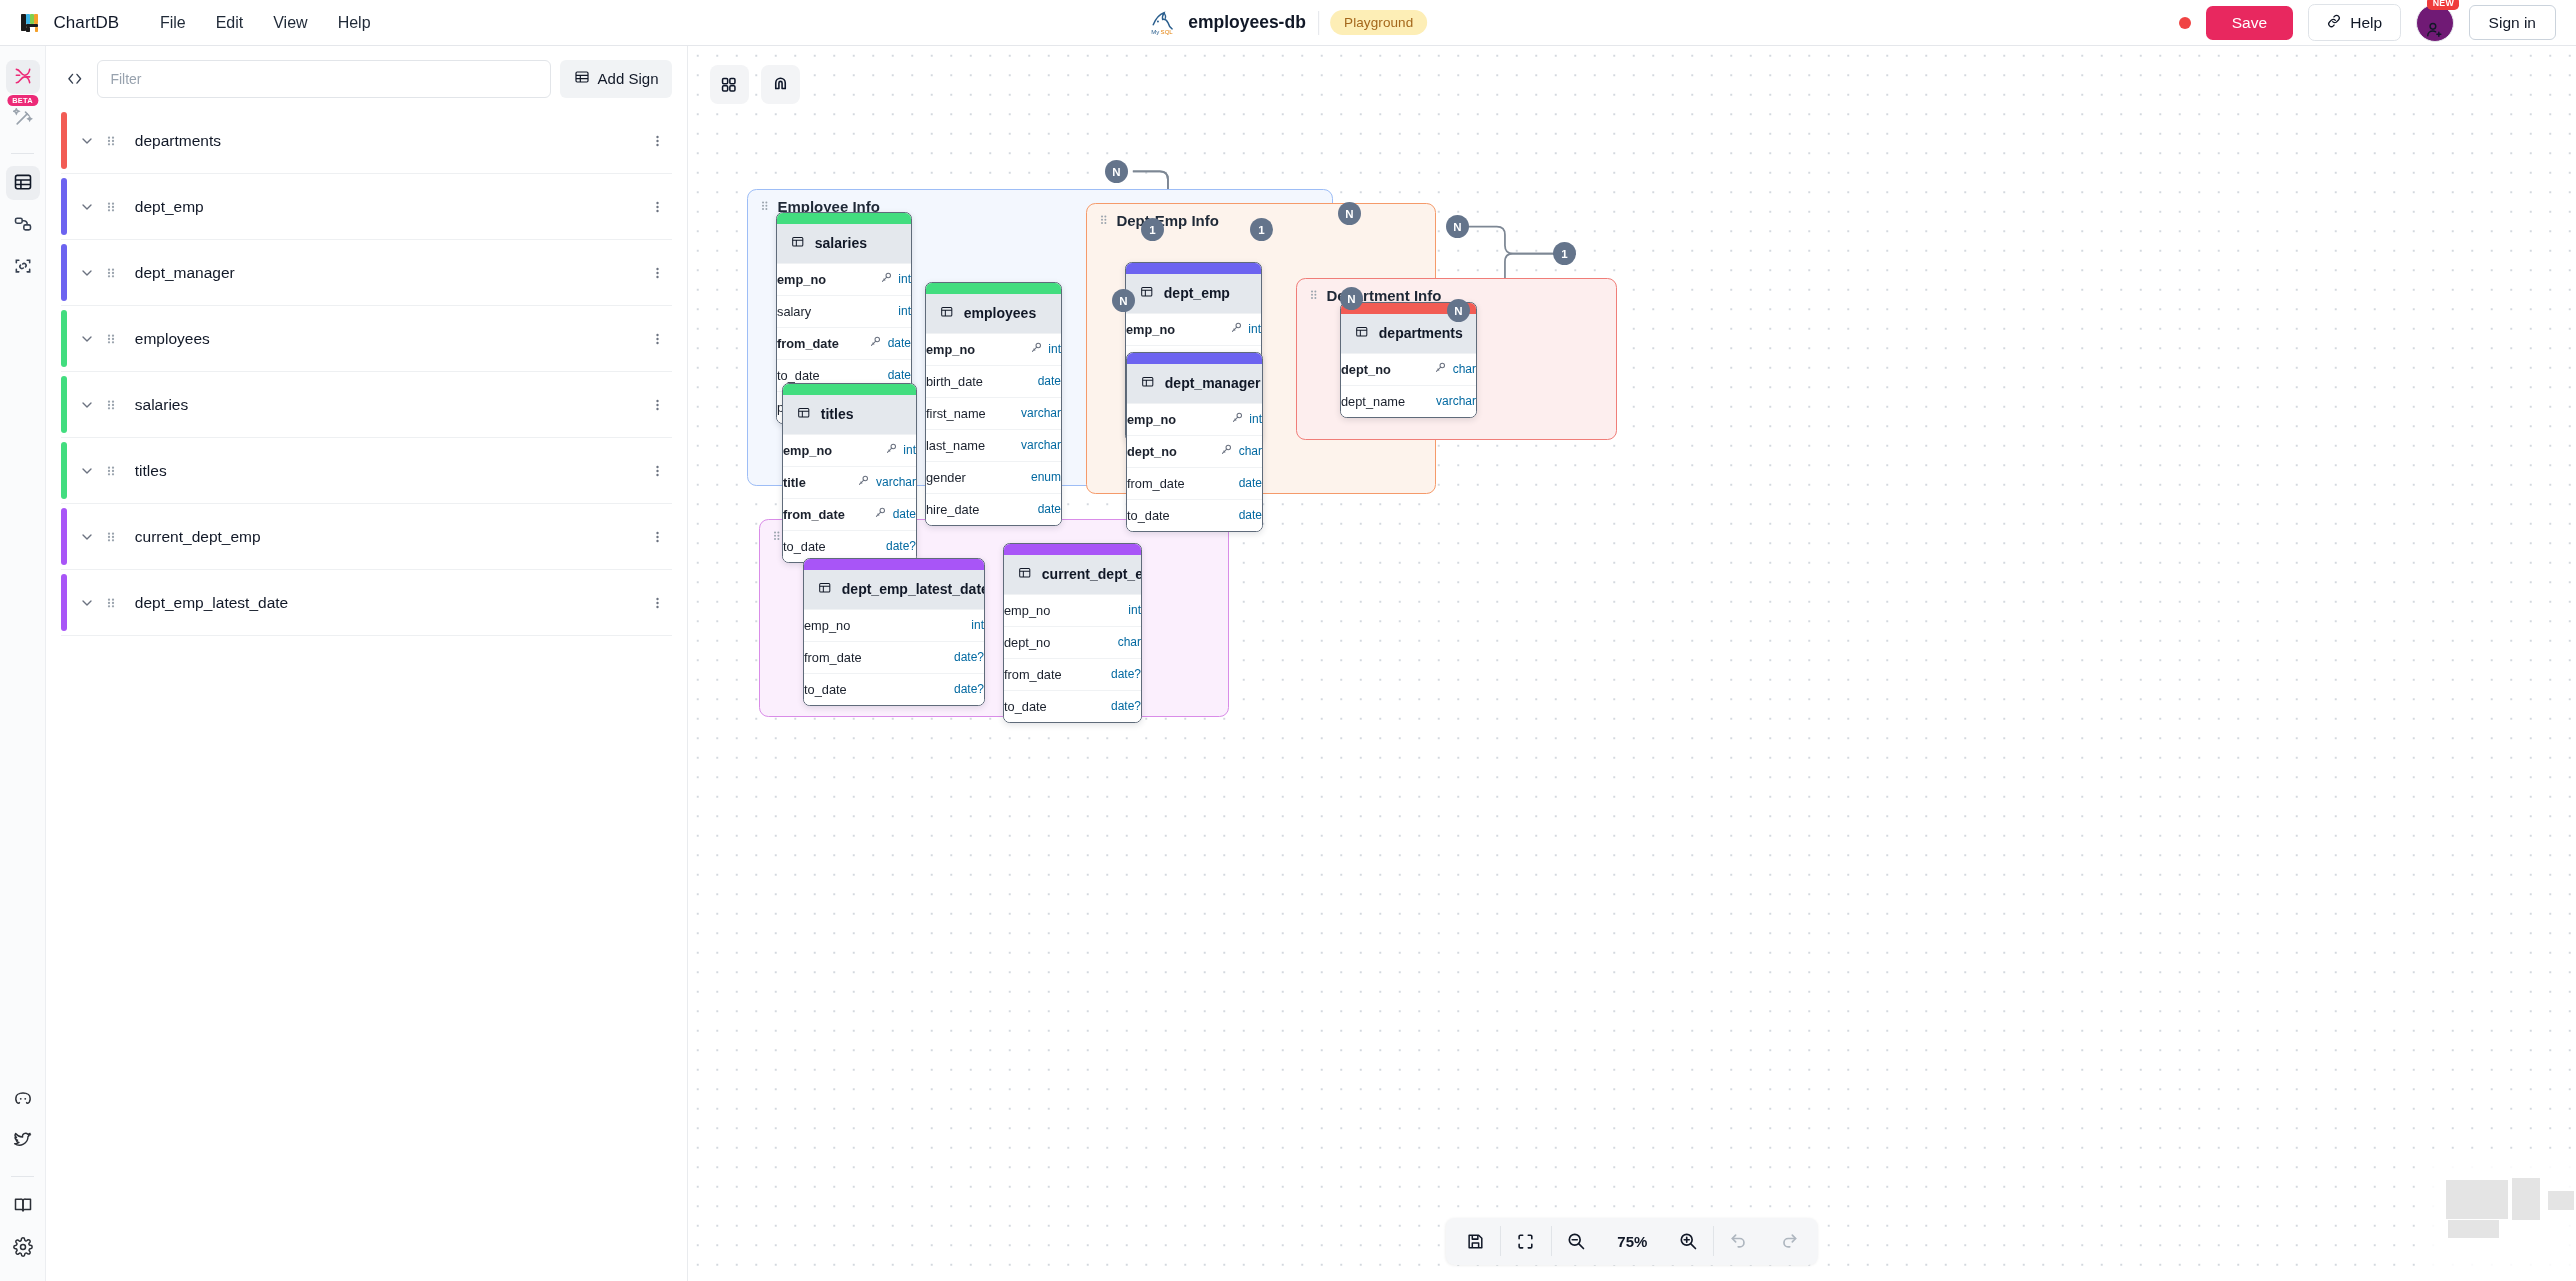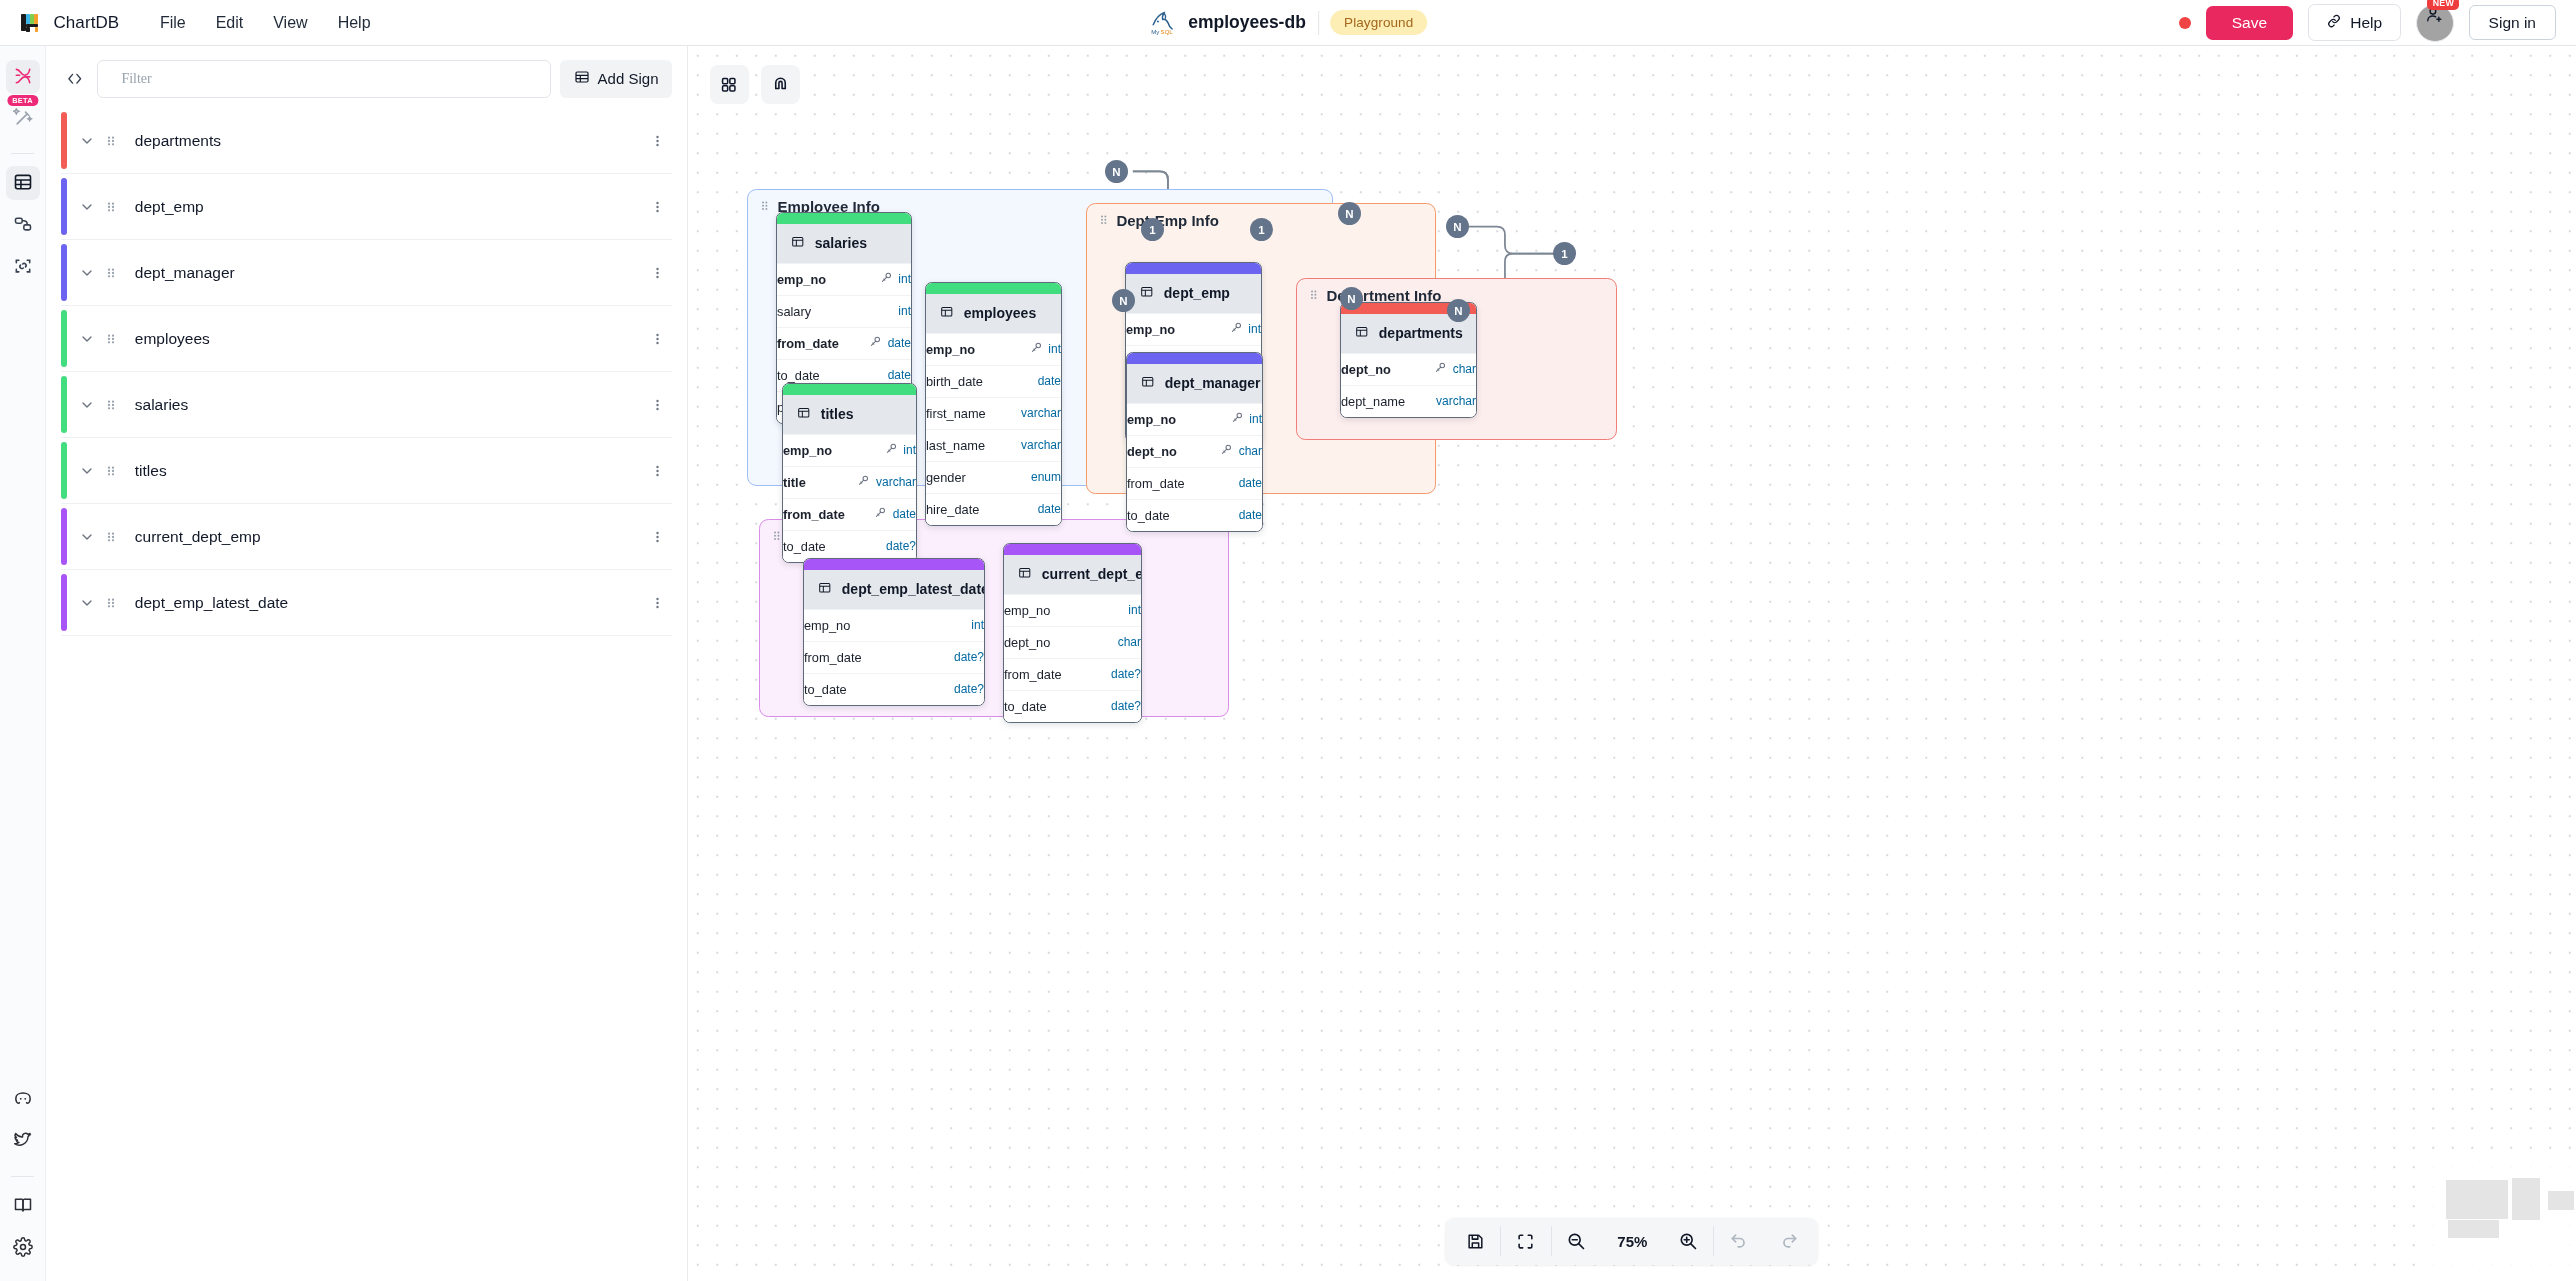--- a/index.html
+++ b/index.html
@@ -42,22 +42,22 @@
   .btn-save {
     background:#e8285f; color:#fff; font-size:15.5px; font-weight:500;
     padding:8px 25.6px; border:none; border-radius:6.7px; cursor:pointer;
   }
   .btn-embed {
     background:#fff; color:#111827; font-size:15.5px; border:0.7px solid #dfe3e8;
     padding:7.4px 17.5px; border-radius:6.7px; cursor:pointer;
     display:flex; align-items:center; gap:8px;
   }
   .btn-userplus {
-    position:relative; background:#a3a3a3; border:0.7px solid #e7eaee; border-radius:673px;
-    width:38px; height:38px; display:flex; align-items:flex-start; justify-content:center;
+    position:relative; background:#701a75; border:0.7px solid #e7eaee; border-radius:673px;
+    width:38px; height:38px; display:flex; align-items:flex-end; justify-content:center;
     cursor:pointer;
   }
   .new-badge {
     position:absolute; top:-7.4px; right:-6.7px; background:#ef3c3c; color:#fff;
     font-size:8.8px; font-weight:700; padding:1.3px 5.4px; border-radius:4.7px; letter-spacing:0.2px;
   }
   .btn-signin {
     background:#fff; color:#111827; font-size:15.5px; border:0.7px solid #cbd3dc;
     padding:7.4px 19px; border-radius:6px; cursor:pointer;
   }
@@ -84,22 +84,22 @@
     position:absolute; top:46px; left:46px; width:642px; height:1236px;
     background:#ffffff; border-right:0.7px solid #e9ebee; z-index:20;
   }
   .panel-head { display:flex; align-items:center; gap:9.4px; padding:13.5px 15px 10.8px 15px; }
   .collapse-btn {
     width:27px; height:27px; display:flex; align-items:center; justify-content:center;
     color:#374151; cursor:pointer; border-radius:4.7px; flex:none;
   }
   .filter-input {
     flex:1; height:38px; border:0.7px solid #e2e5e9; border-radius:6px;
-    padding:0 23px; font-size:14px; color:#3b82f6; outline:none;
-    font-family:Liberation Serif, serif; background:#fff;
+    padding:0 12px; font-size:14px; color:#3b82f6; outline:none;
+    font-family:Liberation Sans, sans-serif; background:#fff;
   }
   .filter-input::placeholder { color:#98a2ae; }
   .add-table-btn {
     height:38px; background:#f1f3f5; border:none; border-radius:6px; padding:0 13.5px;
     display:flex; align-items:center; gap:8px; font-size:15px; color:#111827; cursor:pointer;
     font-family:"Liberation Sans", sans-serif;
   }
   .tlist { padding:0 15px; }
   .trow {
     height:66px; display:flex; align-items:center; position:relative;

